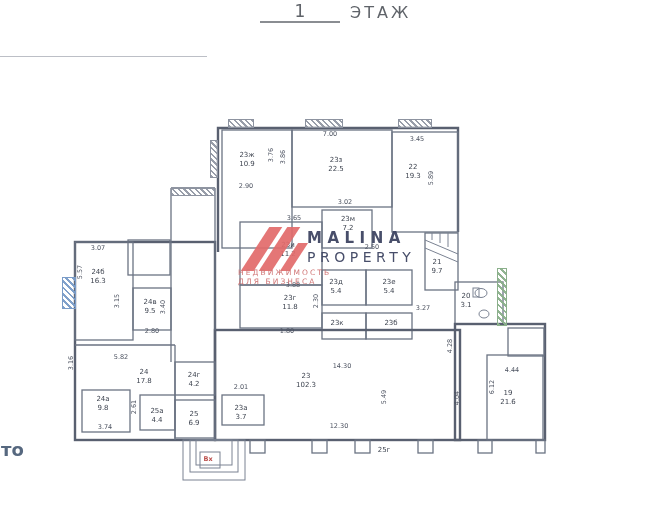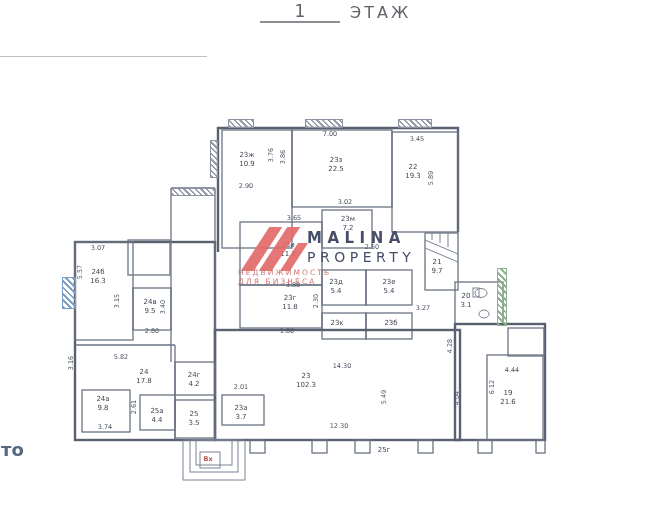--- a/index.html
+++ b/index.html
@@ -194,21 +194,21 @@
       <div class="room-label" style="left: 194px; top: 380px;">
         <div>24г</div>
         <div>4.2</div>
       </div>
       <div class="room-label" style="left: 157px; top: 416px;">
         <div>25а</div>
         <div>4.4</div>
       </div>
       <div class="room-label" style="left: 194px; top: 419px;">
         <div>25</div>
-        <div>3.5</div>
+        <div>6.9</div>
       </div>
       <div class="room-label" style="left: 241px; top: 413px;">
         <div>23а</div>
         <div>3.7</div>
       </div>
       <div class="room-label" style="left: 384px; top: 451px;">
         <div>25г</div>
       </div>
     </div>
   <div id="dim-layer">

